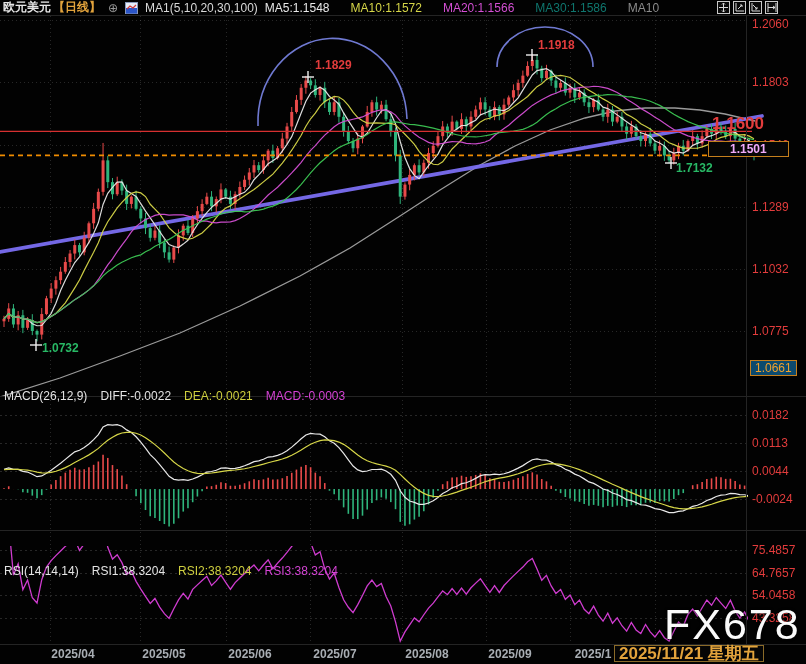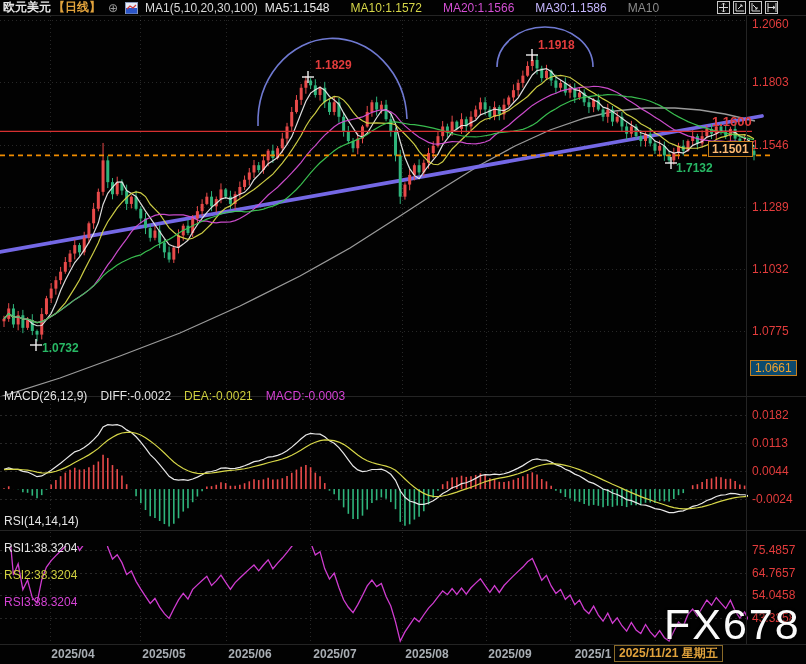--- a/index.html
+++ b/index.html
@@ -16,33 +16,33 @@
   .hd-ind{color:#d8d8d8;}
   .ma-val{font-weight:normal;}
   #toolbar{position:absolute;right:28px;top:1px;display:flex;gap:3px;z-index:6;}
   .tb-icon{width:13px;height:13px;border:1px solid #c9c9c9;background:#0a0a0a;display:flex;
     align-items:center;justify-content:center;box-sizing:border-box;}
   
   .axis-label{position:absolute;left:752px;color:#e23c3c;font-size:12px;transform:translateY(-50%);}
   .ann{position:absolute;font-size:12px;font-weight:bold;}
   .ann-red{color:#e23c3c;}
   .ann-green{color:#28b865;}
-  #res-label{position:absolute;color:#e23c3c;font-size:13px;font-weight:bold;}
-  #cur-tag{position:absolute;color:#fdba74;font-size:12px;font-weight:bold;border:1px solid #c57f1d;
-    padding:0 3px;background:#060606;}
+  #res-label{position:absolute;color:#e23c3c;font-size:17px;font-weight:bold;}
+  #cur-tag{position:absolute;color:#f0abfc;font-size:12px;font-weight:bold;border:1px solid #c57f1d;
+    padding:0 21px;background:#060606;}
   #low-box{position:absolute;left:750px;top:360px;color:#f0a12c;font-size:12px;border:1px solid #c57f1d;
     padding:0 4px;background:#0c4a6e;}
   #macd-row,#rsi-row{position:absolute;left:4px;display:flex;gap:13px;font-size:12px;z-index:4;}
   #macd-row{top:381px;margin-top:8px;}
-  #rsi-row{top:514px;flex-direction:column;}
+  #rsi-row{top:564px;}
   .lbl-white{color:#e4e4e4;}
   .lbl-yellow{color:#cfcf3f;}
   .lbl-magenta{color:#d443d4;}
   .month-label{position:absolute;top:647px;transform:translateX(-50%);color:#a8adb3;font-size:12px;font-weight:bold;}
-  #date-box{position:absolute;left:614px;top:645px;color:#e2a33c;font-size:12px;font-weight:bold;
+  #date-box{position:absolute;left:614px;top:645px;color:#e2a33c;font-size:17px;font-weight:bold;
     border:1px solid #8a6a28;background:#050505;padding:0 4px;height:15px;line-height:15px;}
   #watermark{position:absolute;left:664px;top:600px;color:#fafafa;font-size:43px;letter-spacing:2px;
     text-shadow:0 0 3px rgba(0,0,0,.9);z-index:3;}
 </style>
 </head>
 <body>
 
 <div id="stage">
 
   <svg id="chart-svg" width="806" height="664">
@@ -602,21 +602,21 @@
           <rect x="0.5" y="0.5" width="12" height="11" fill="#e8eef8" stroke="#8899bb"></rect>
       <rect x="1" y="6" width="11" height="5.5" fill="#2b55c8"></rect>
       <polyline points="2,7 5,4 8,6 11,3" fill="none" stroke="#d03a3a" stroke-width="1.2"></polyline>
         </svg>
     </span>
     <span class="hd-ind">MA1(5,10,20,30,100)</span>
     <span id="ma-values" style="display:flex;gap:21px;">
         <span class="ma-val" style="color: rgb(232, 232, 232);">MA5:1.1548</span>
         <span class="ma-val" style="color: rgb(214, 214, 72);">MA10:1.1572</span>
         <span class="ma-val" style="color: rgb(212, 79, 212);">MA20:1.1566</span>
-        <span class="ma-val" style="color: #c4b5fd;">MA30:1.1586</span>
+        <span class="ma-val" style="color: #0f766e;">MA30:1.1586</span>
         <span class="ma-val" style="color: rgb(139, 139, 139);">MA10</span>
       </span>
   </div>
 
   <div id="toolbar">
     <span class="tb-icon">
       <svg width="11" height="11">
           <path d="M5.5 1 V10 M1 5.5 H10 M5.5 1 l-1.5 1.5 M5.5 1 l1.5 1.5 M5.5 10 l-1.5 -1.5 M5.5 10 l1.5 -1.5" stroke="#d8d8d8" stroke-width="1" fill="none"></path>
         </svg>
     </span>

